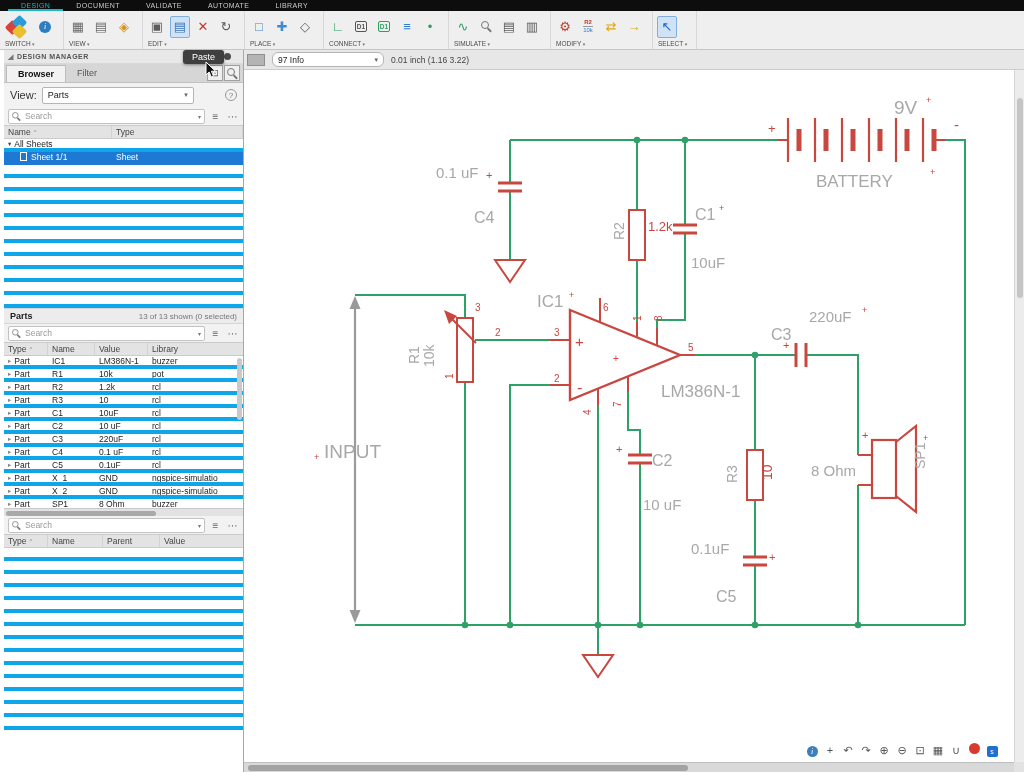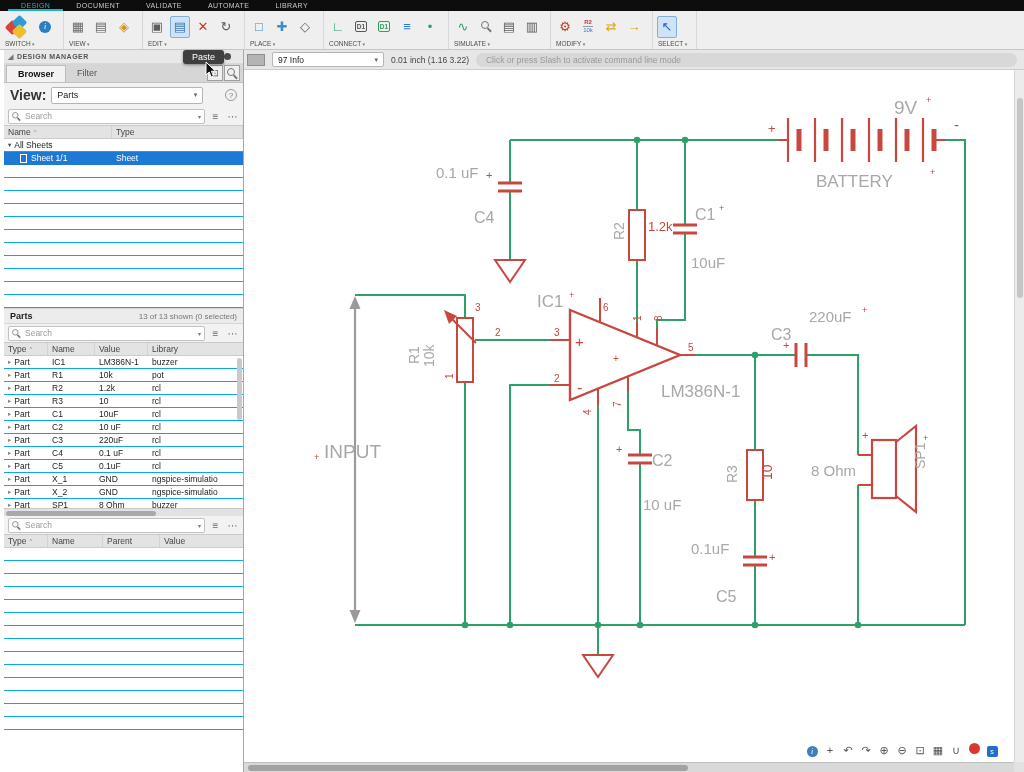--- a/index.html
+++ b/index.html
@@ -40,60 +40,60 @@
 .panel{position:absolute;left:4px;top:50px;width:240px;bottom:0;background:#f2f2f2;border-right:1px solid #a8a8a8;display:flex;flex-direction:column;overflow:hidden;z-index:10;}
 .dm-header{height:14px;background:#e8e8e8;display:flex;align-items:center;font-size:7px;font-weight:bold;color:#555;letter-spacing:.5px;padding:0 4px;border-bottom:1px solid #d9d9d9;}
 .dm-tri{color:#777;font-size:7px;margin-right:3px;font-style:normal;}
 .dm-dot{width:7px;height:7px;background:#4a4a4a;border-radius:50%;margin-left:auto;margin-right:8px;}
 .tabs{height:19px;background:#d6d6d6;display:flex;align-items:flex-end;padding-left:2px;border-bottom:1px solid #c2c2c2;}
 .ptab{padding:0 11px;font-size:9px;color:#555;height:17px;line-height:16px;cursor:default;}
 .ptab.active{background:#f2f2f2;color:#111;font-weight:bold;border:1px solid #bcbcbc;border-bottom:none;}
 .panel-top-icons{margin-left:auto;display:flex;gap:1px;margin-bottom:1px;margin-right:3px;}
 .tool-sm{width:16px;height:16px;border:1px solid #a0a0a0;background:#f0f0f0;display:flex;align-items:center;justify-content:center;font-size:9px;color:#555;}
 .view-row{height:24px;display:flex;align-items:center;gap:5px;padding:0 6px;}
-.view-row .vlabel{font-size:14px;color:#333;font-weight:bold;}
+.view-row .vlabel{font-size:11px;color:#333;}
 .combo{background:#fff;border:1px solid #b5b5b5;border-radius:2px;display:flex;align-items:center;justify-content:space-between;padding:0 5px;font-size:9px;color:#222;height:17px;}
 .view-row .combo{width:152px;}
 .chev{color:#666;font-size:7px;margin-left:4px;}
 .help{width:12px;height:12px;border:1px solid #999;border-radius:50%;color:#777;font-size:8px;display:flex;align-items:center;justify-content:center;margin-left:auto;}
 .sec-header{height:16px;display:flex;justify-content:space-between;align-items:center;padding:0 6px;background:#ececec;border-top:1px solid #d6d6d6;border-bottom:1px solid #d6d6d6;}
 .sec-title{font-weight:bold;font-size:9px;color:#222;}
 .sec-count{font-size:8px;color:#777;}
 .search-row{height:18px;display:flex;align-items:center;padding:0 4px;gap:4px;background:#f2f2f2;}
 .inwrap{position:relative;flex:1;}
 .inwrap .mag{position:absolute;left:3px;top:2.5px;transform:scale(.8);}
 .inwrap input{width:100%;height:15px;border:1px solid #c2c2c2;border-radius:2px;padding:0 14px 0 16px;font-size:8.5px;background:#fff;color:#333;}
 .inwrap input::placeholder{color:#999;}
 .inwrap .chev2{position:absolute;right:4px;top:4px;font-size:6px;color:#777;}
 .mini{width:13px;height:13px;display:flex;align-items:center;justify-content:center;color:#666;font-size:10px;}
 .thead{display:flex;height:14px;background:#e3e3e3;border-top:1px solid #cbcbcb;border-bottom:1px solid #cbcbcb;}
 .th{font-size:8.5px;color:#444;padding:1px 4px;border-right:1px solid #d2d2d2;display:flex;align-items:center;overflow:hidden;white-space:nowrap;}
 .sort{font-style:normal;color:#888;font-size:6px;margin-left:3px;}
 .rows{background:#fff;position:relative;}
-.trow{display:flex;height:13px;align-items:flex-end;background:#fff;border-bottom:1px solid #0ea5e9;font-size:8.5px;color:#222;}
+.trow{display:flex;height:13px;align-items:flex-end;background:#fff;border-bottom:4px solid #0ea5e9;font-size:8.5px;color:#222;}
 .trow .c{padding:0 4px;overflow:hidden;white-space:nowrap;height:100%;display:flex;align-items:center;}
 .trow.sel{background:#1e79d4;color:#fff;border-bottom-color:#1e79d4;}
 .tw{font-style:normal;color:#444;font-size:6.5px;margin-right:3px;}
 .caret{font-style:normal;color:#888;font-size:6.5px;margin-right:3px;}
 .sheet-ic{width:7px;height:9px;border:1px solid #fff;margin-right:4px;display:inline-block;background:transparent;}
 .ind{padding-left:16px !important;}
 .docs .c1{width:108px;}.docs .c2{flex:1;}
 .parts .c1{width:44px;}.parts .c2{width:47px;}.parts .c3{width:53px;}.parts .c4{flex:1;border-right:none;}
 .items .c1{width:44px;}.items .c2{width:55px;}.items .c3{width:57px;}.items .c4{flex:1;border-right:none;}
 .parts-rows-wrap{height:152px;overflow:hidden;position:relative;background:#fff;}
 .vscroll{position:absolute;right:1px;top:2px;width:5px;height:62px;background:#c9c9c9;border-radius:3px;}
 .hscroll{height:8px;background:#e2e2e2;border-top:1px solid #c9c9c9;position:relative;}
 .hthumb{position:absolute;left:2px;top:1.5px;width:150px;height:5px;background:#a9a9a9;border-radius:3px;}
 .items-rows{flex:1;background:#fff;}
 
 
 .canvas{position:absolute;left:240px;top:50px;right:0;bottom:0;background:#fff;overflow:hidden;}
 .canvas-toolbar{position:absolute;left:0;top:0;right:0;height:20px;background:#e7e7e7;border-bottom:1px solid #cdcdcd;display:flex;align-items:center;gap:7px;padding:0 7px;z-index:5;}
 .swatch{width:18px;height:12px;background:#b4b4b4;border:1px solid #8e8e8e;}
-.lay-combo{width:112px;height:15px;font-size:8.5px;}
+.lay-combo{width:112px;height:15px;font-size:8.5px;border-radius:6px;}
 .coords{font-size:8.5px;color:#444;white-space:nowrap;}
 .cmdline{flex:1;height:14px;background:#d8d8d8;border:none;border-radius:7px;font-size:8.5px;color:#777;padding:0 10px;}
 .cmdline::placeholder{color:#999;}
 .schwrap{position:absolute;left:0;top:20px;right:10px;bottom:10px;}
 .bottom-nav{position:absolute;right:26px;bottom:15px;display:flex;gap:6px;align-items:center;z-index:8;}
 .bn{font-size:11px;color:#4a4a4a;min-width:12px;text-align:center;line-height:13px;}
 .bn .ci{width:11px;height:11px;background:#3d7ebd;}
 .dotred{width:11px;height:11px;border-radius:50%;background:#d8382e;display:inline-block;}
 .sqblue{width:11px;height:11px;border-radius:2px;background:#1f6fd0;color:#fff;font-size:7px;display:inline-flex;align-items:center;justify-content:center;}
 .hsb{position:absolute;left:0;right:10px;bottom:0;height:10px;background:#d9d9d9;border-top:1px solid #bfbfbf;}
@@ -490,21 +490,20 @@
 </div>
 
 <div class="canvas">
   <div class="canvas-toolbar">
     <span class="swatch"></span>
     <div class="combo lay-combo">
       <span>97 Info</span>
       <span class="chev">▾</span>
     </div>
     <span class="coords">0.01 inch (1.16 3.22)</span>
-    <input class="cmdline" placeholder="Click or press Slash to activate command line mode" style="">
   </div>
 
   <div class="schwrap">
     <svg width="784" height="692" viewBox="0 0 784 692">
       <g fill="#9a9a9a">
         <path d="M115,234 V544" stroke="#9a9a9a" stroke-width="2.2" fill="none"></path>
         <polygon points="115,226 109.5,239 120.5,239"></polygon>
         <polygon points="115,553 109.5,540 120.5,540"></polygon>
       </g>
       <path fill="none" stroke="#2EA169" stroke-width="2" d="M270,70 H538 M270,70 V113 M270,121 V190 M397,70 V140 M397,190 V252 M445,70 V155 M445,163 V250 H417 V258 M235,270 H310 M310,315 H270 V555 M115,225 H225 V248 M225,312 V555 M115,555 H725 M358,335 V555 M358,555 V585 M388,322 V360 H400 V385 M400,393 V555 M455,285 H556 M566,285 H618 V385 M618,415 V555 M515,285 V380 M515,430 V487 M515,495 V555 M706,70 H725 V555"></path>

